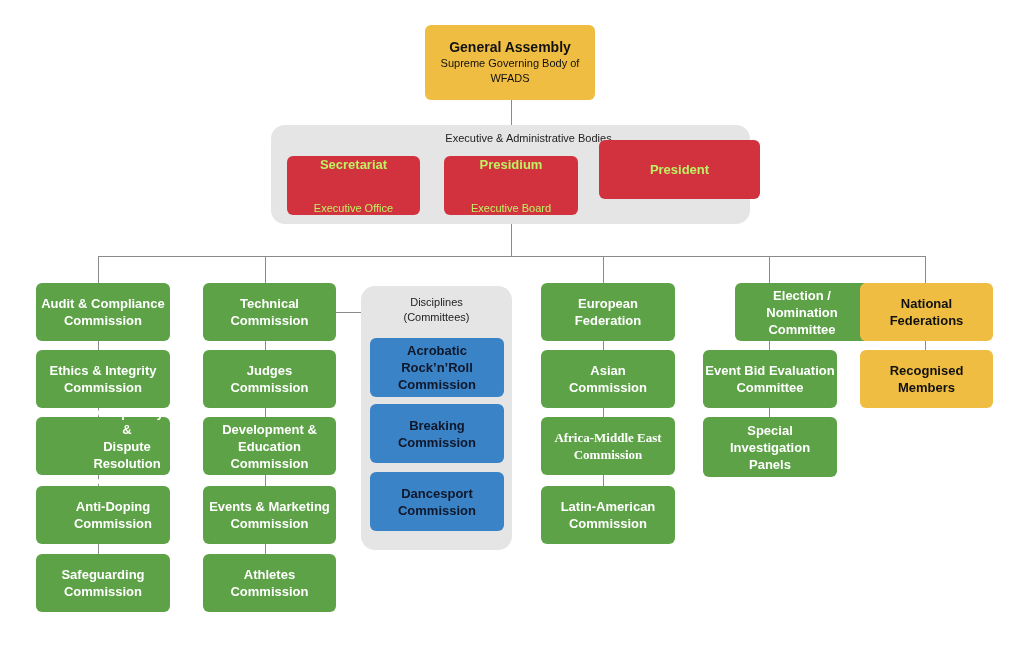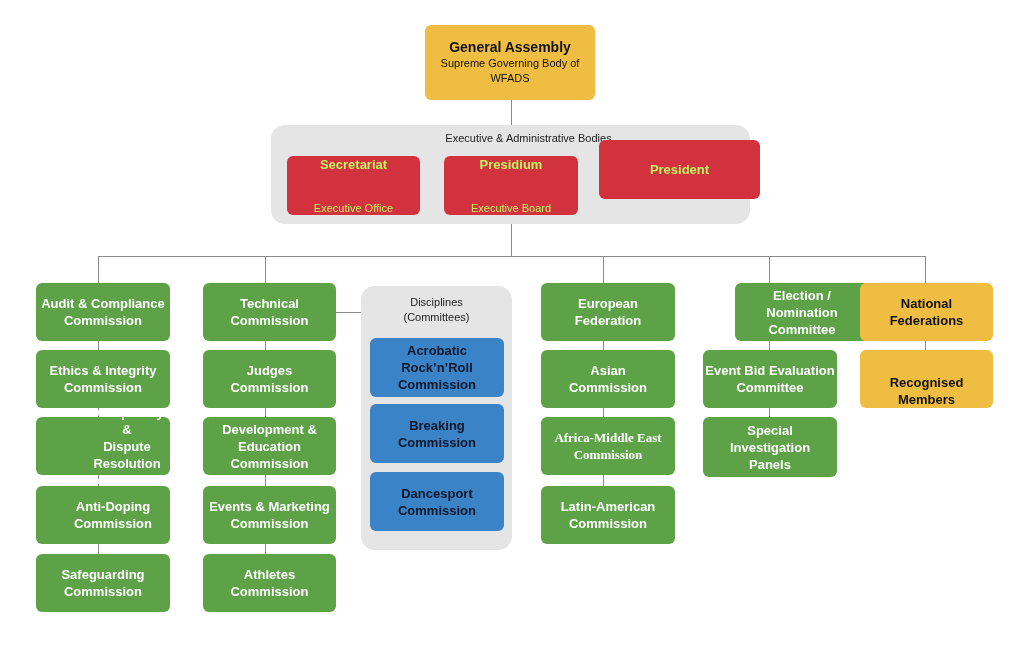--- a/index.html
+++ b/index.html
@@ -151,16 +151,16 @@
 <div class="node green" style="left:703px; top:417px; width:134px; height:60px;">
   <span class="t">Special
 Investigation
 Panels</span>
 </div>
 
 <div class="node yellow" style="left:860px; top:283px; width:133px; height:58px;">
   <span class="t">National
 Federations</span>
 </div>
-<div class="node yellow" style="left:860px; top:350px; width:133px; height:58px;justify-content:flex-end;">
+<div class="node yellow" style="left:860px; top:350px; width:133px; height:58px;">
   <span class="t">Recognised
 Members</span>
 </div>
 
 </body></html>

